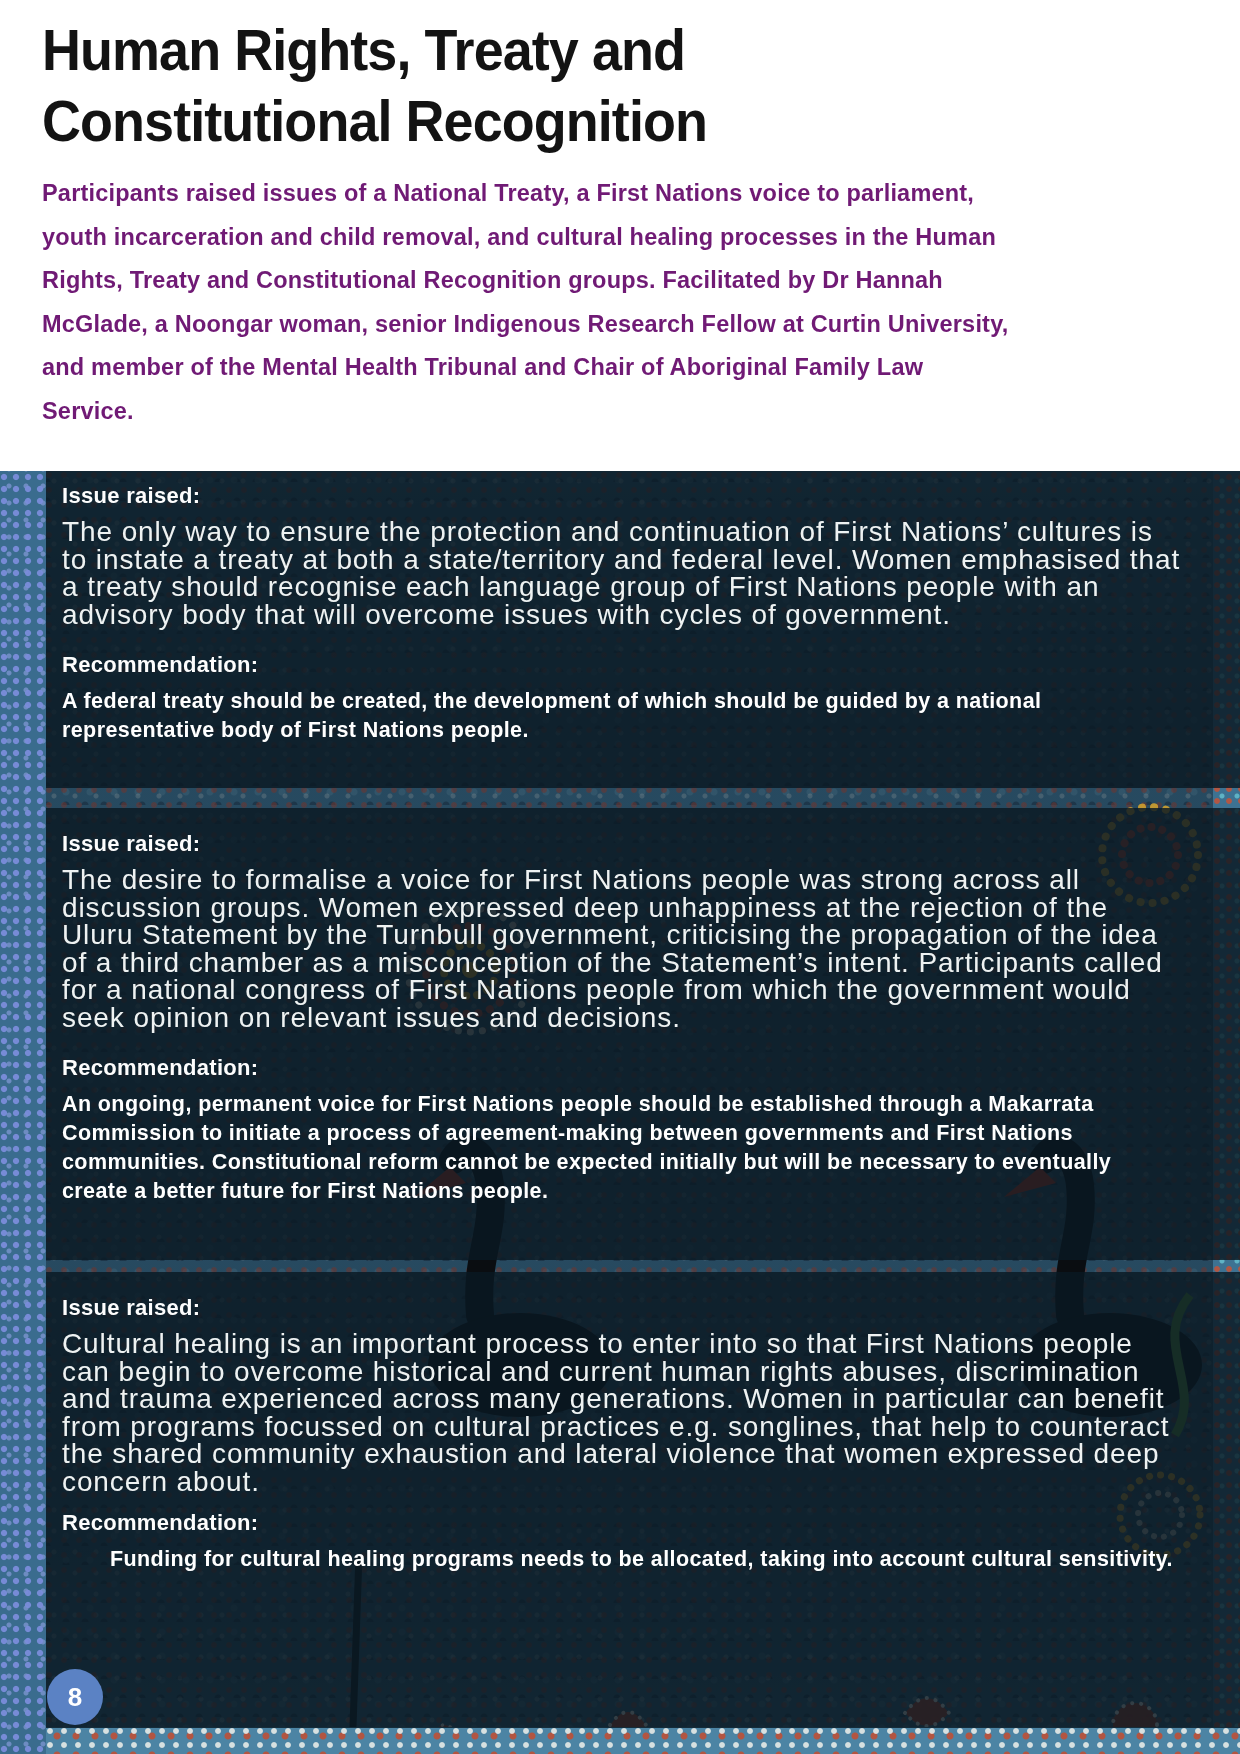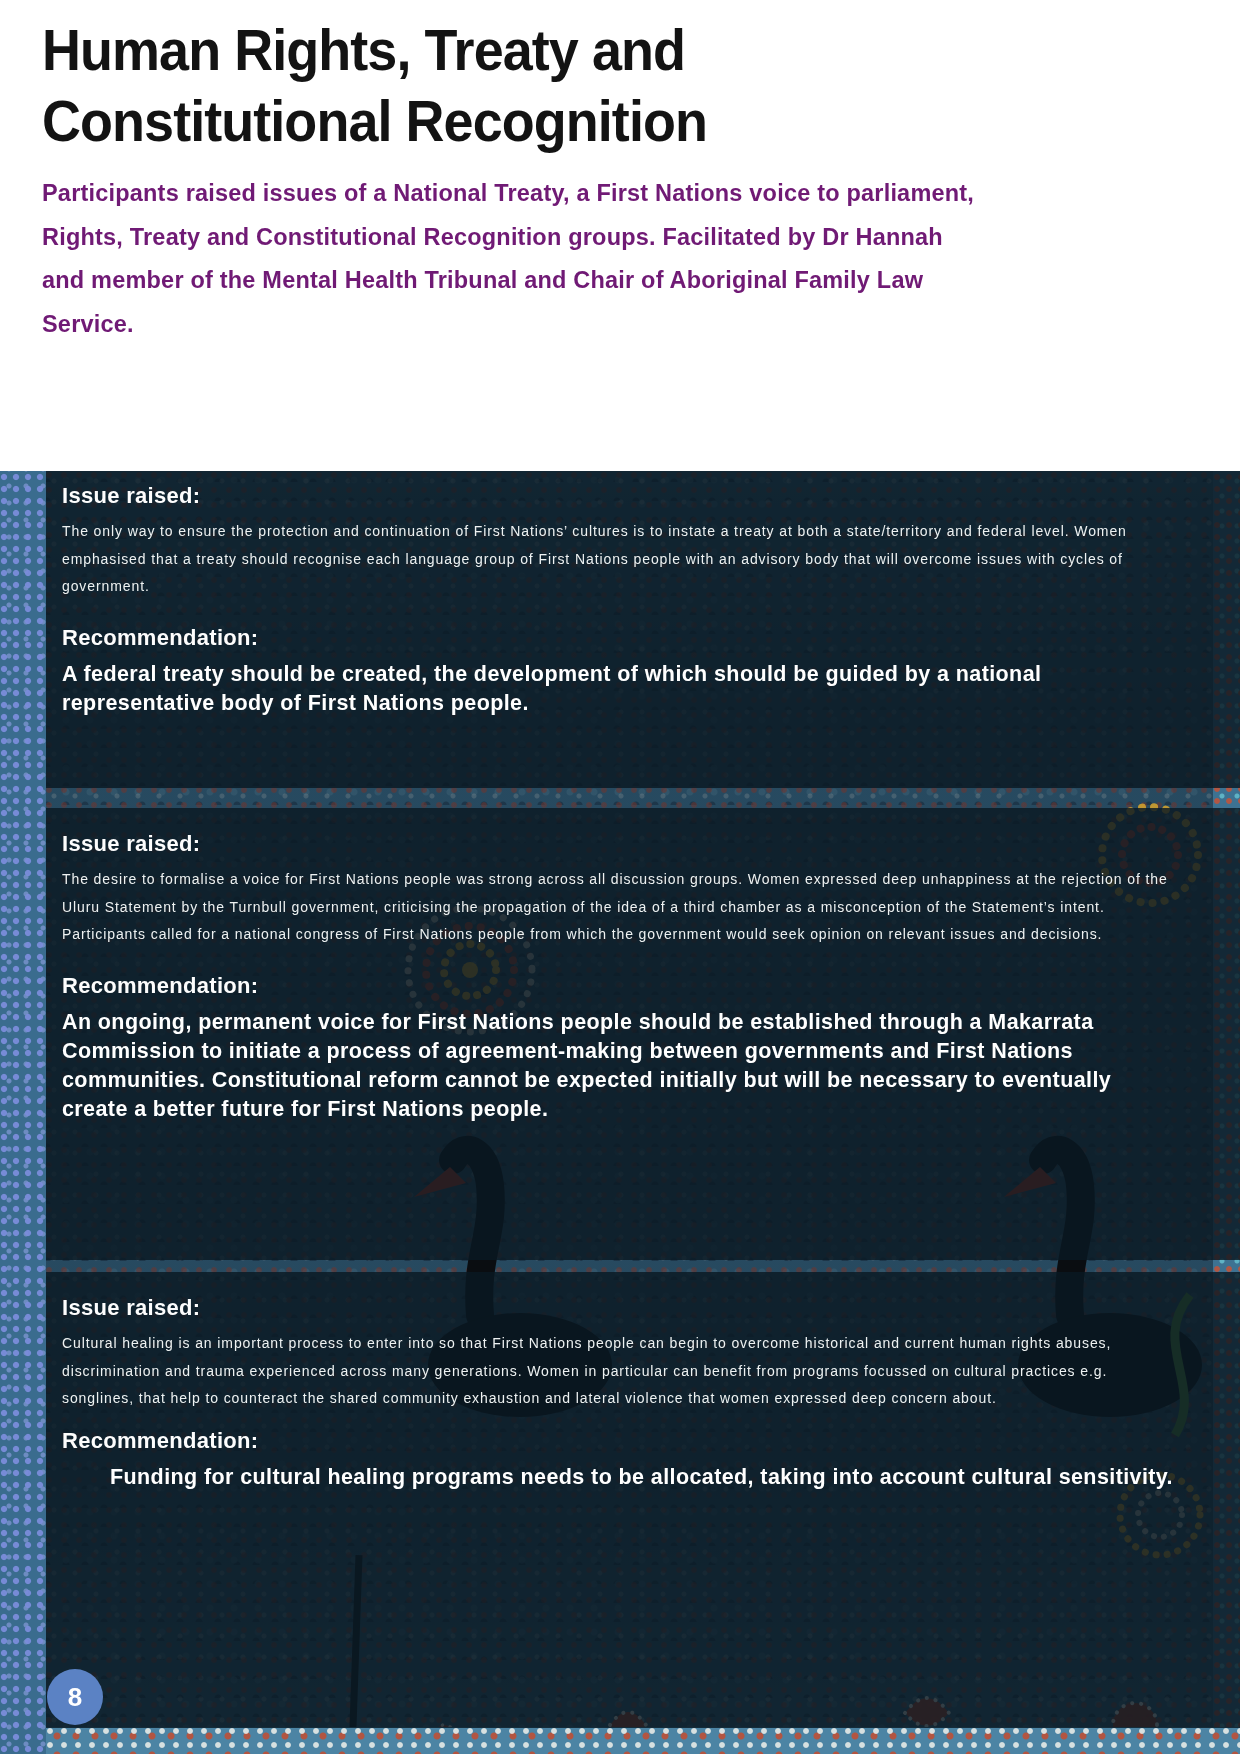--- a/index.html
+++ b/index.html
@@ -68,21 +68,21 @@
     background:rgba(10,24,34,.82);color:#fff;z-index:3;
     padding:10px 74px 10px 16px;overflow:hidden;
   }
   .panel-1{top:460px;height:328px;}
   .panel-2{top:808px;height:452px;}
   .panel-3{top:1272px;height:456px;}
   .panel h3{
     margin:13px 0 9px 0;font-size:22px;font-weight:bold;letter-spacing:.3px;color:#fdfdfd;
   }
   .panel p.body{
-    margin:0 0 15px 0;font-size:14px;line-height:27.5px;font-weight:normal;
+    margin:0 0 15px 0;font-size:28px;line-height:27.5px;font-weight:normal;
     letter-spacing:.9px;color:#eef2f2;
   }
   .panel p.body.last{margin-bottom:24px;}
   .panel p.rec{
     margin:0;font-size:21.5px;line-height:29px;font-weight:bold;letter-spacing:.4px;color:#ffffff;
   }
   .panel-3 p.rec{margin-left:48px;}
   
   .badge{
     position:absolute;left:47px;top:1669px;width:56px;height:56px;border-radius:50%;
@@ -95,21 +95,23 @@
 
 <div class="page">
 
   <header class="header">
     <h1 class="title">
       <span class="tline">Human Rights, Treaty and</span>
       <span class="tline">Constitutional Recognition</span>
     </h1>
     <p class="intro">
         <span class="line">Participants raised issues of a National Treaty, a First Nations voice to parliament,</span>
+        <span class="line">youth incarceration and child removal, and cultural healing processes in the Human</span>
         <span class="line">Rights, Treaty and Constitutional Recognition groups. Facilitated by Dr Hannah</span>
+        <span class="line">McGlade, a Noongar woman, senior Indigenous Research Fellow at Curtin University,</span>
         <span class="line">and member of the Mental Health Tribunal and Chair of Aboriginal Family Law</span>
         <span class="line">Service.</span>
       </p>
   </header>
 
   <div class="art">
     <svg width="1240" height="1329" viewBox="0 0 1240 1329">
 
       <g transform="translate(470,545)">
         <circle r="62" fill="none" stroke="#cfc9bd" stroke-width="7" stroke-dasharray="0.1 12" stroke-linecap="round" opacity=".8"></circle>

